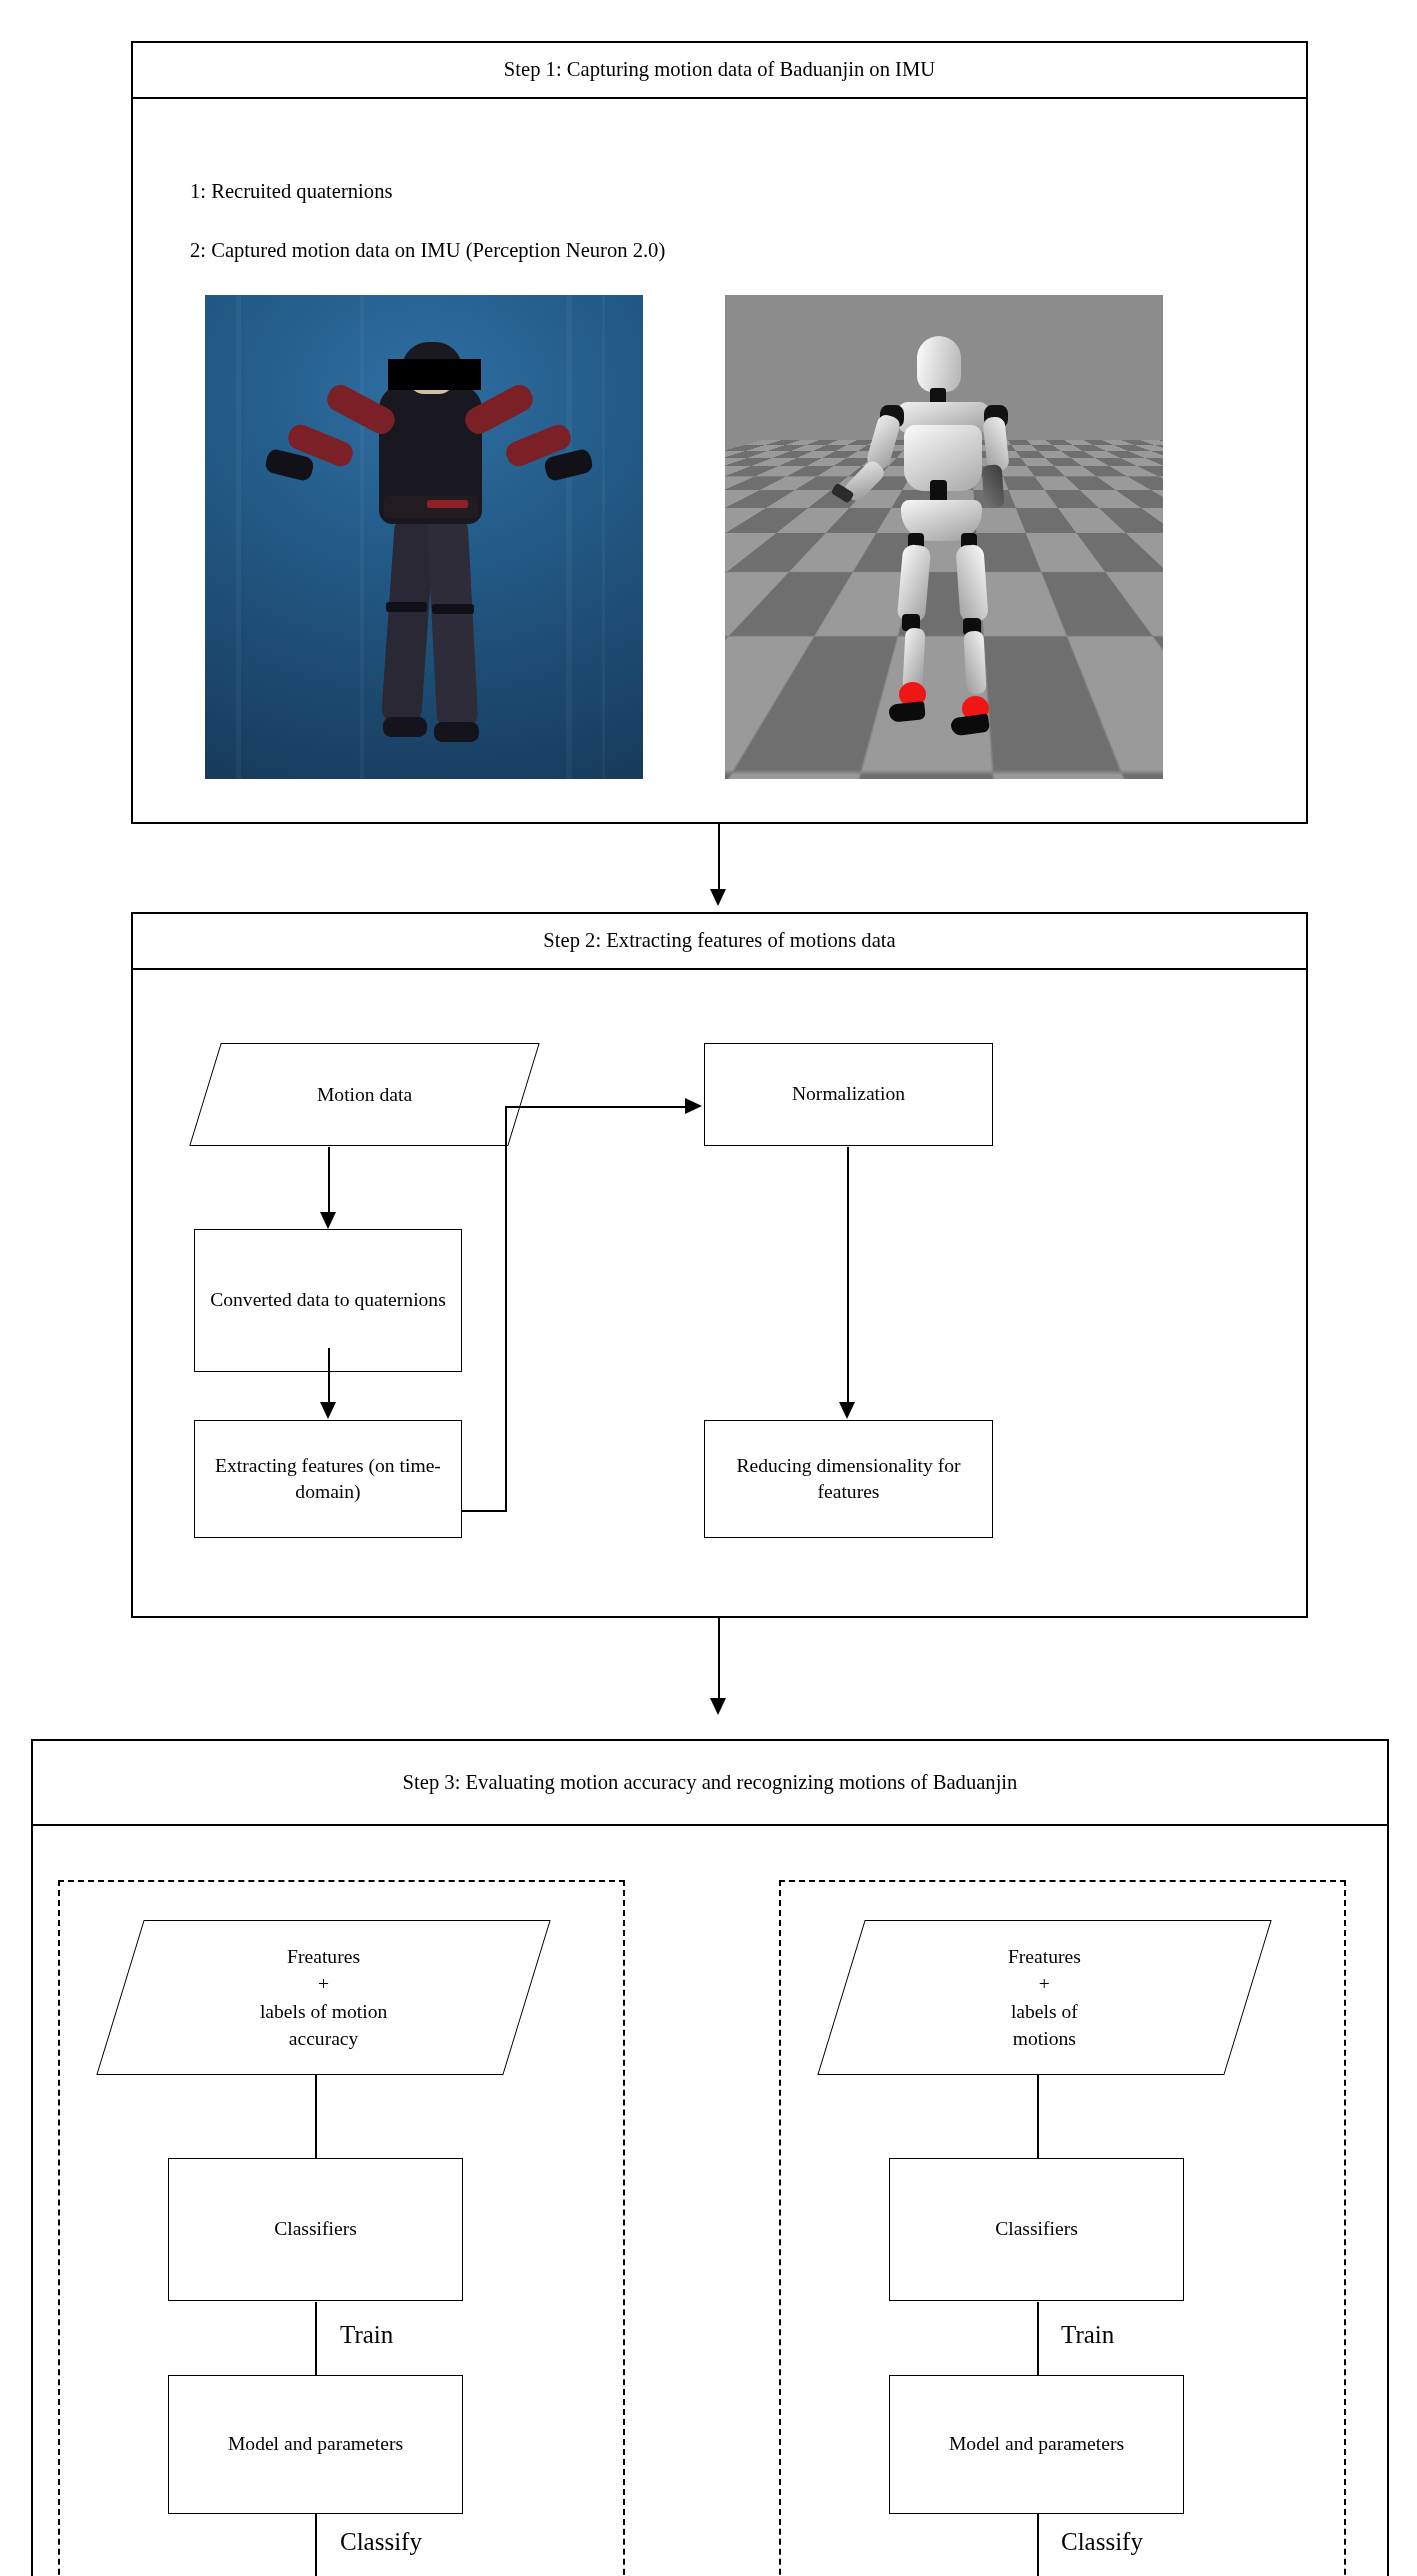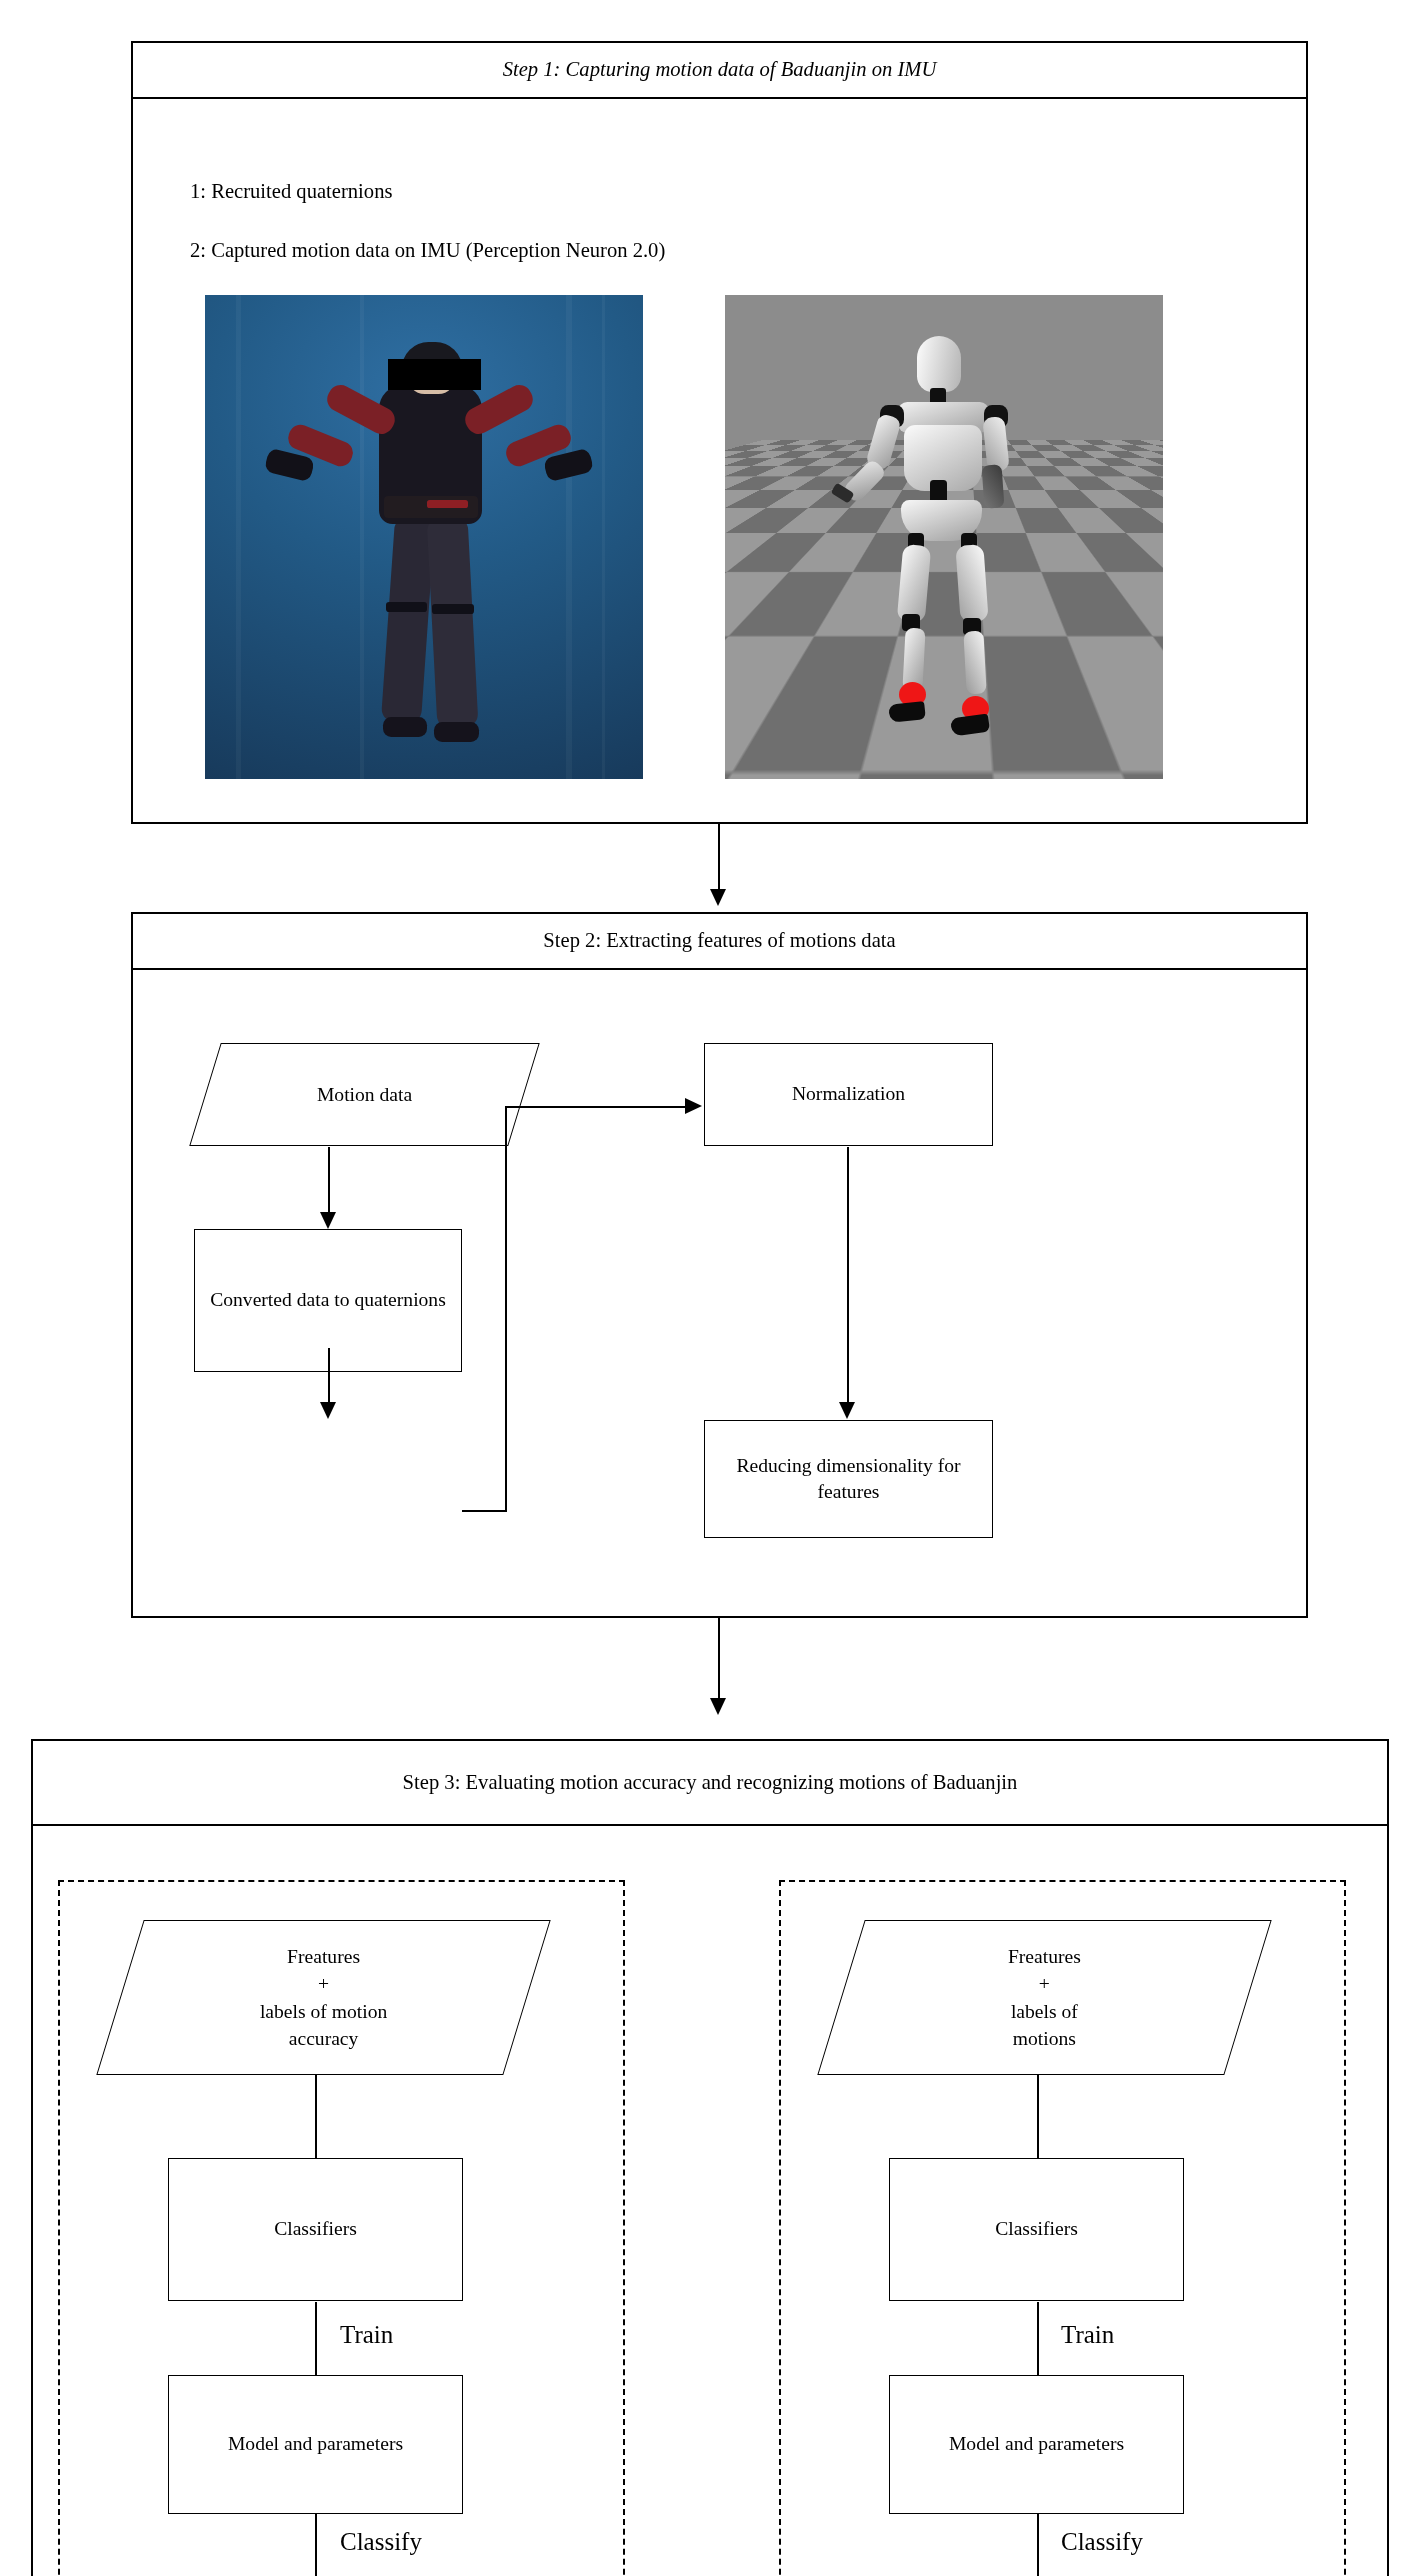--- a/index.html
+++ b/index.html
@@ -16,21 +16,21 @@
   .step-header{
     position:absolute;left:0;right:0;top:0;
     border-bottom:2.1px solid #000;box-sizing:border-box;
     display:flex;align-items:center;justify-content:center;
     text-align:center;line-height:1.45;
     font-size:20.6px;padding:7.2px 20.6px;
   }
 
   
   #step1{left:131px;top:41px;width:1177px;height:783px;}
-  #step1 .step-header{height:56px;font-style:italic;}
+  #step1 .step-header{height:56px;}
   .bullet{position:absolute;font-size:20.6px;white-space:nowrap;}
   .photo{position:absolute;overflow:hidden;}
 
   .photo-participant{background:
       radial-gradient(ellipse 120% 90% at 50% 20%, #2f6fa3 0%, #225a86 40%, #17395a 100%);
   }
   .cloth-fold{position:absolute;background:rgba(255,255,255,.045);}
   .body-part{position:absolute;}
 
   .photo-avatar{background:#8c8c8c;}
@@ -172,20 +172,21 @@
     </div>
 
     <div class="vline" style="left:195px;top:233px;height:67px;"></div>
     <div class="arrow-down" style="left:187px;top:298px;"></div>
 
     <div class="node" style="left:61px;top:315px;width:268px;height:143px;">Converted data to quaternions</div>
 
     <div class="vline" style="left:195px;top:434px;height:57px;"></div>
     <div class="arrow-down" style="left:187px;top:488px;"></div>
 
+    <div class="node" style="left:61px;top:506px;width:268px;height:118px;">Extracting features (on time-domain)</div>
 
     <div class="hline" style="left:329px;top:596px;width:45px;"></div>
     <div class="vline" style="left:372px;top:192px;height:406px;"></div>
     <div class="hline" style="left:372px;top:192px;width:181px;"></div>
     <div class="arrow-right" style="left:552px;top:184px;"></div>
 
     <div class="node" style="left:571px;top:129px;width:289px;height:103px;text-align:center;">Normalization</div>
 
     <div class="vline" style="left:714px;top:233px;height:258px;"></div>
     <div class="arrow-down" style="left:706px;top:488px;"></div>

